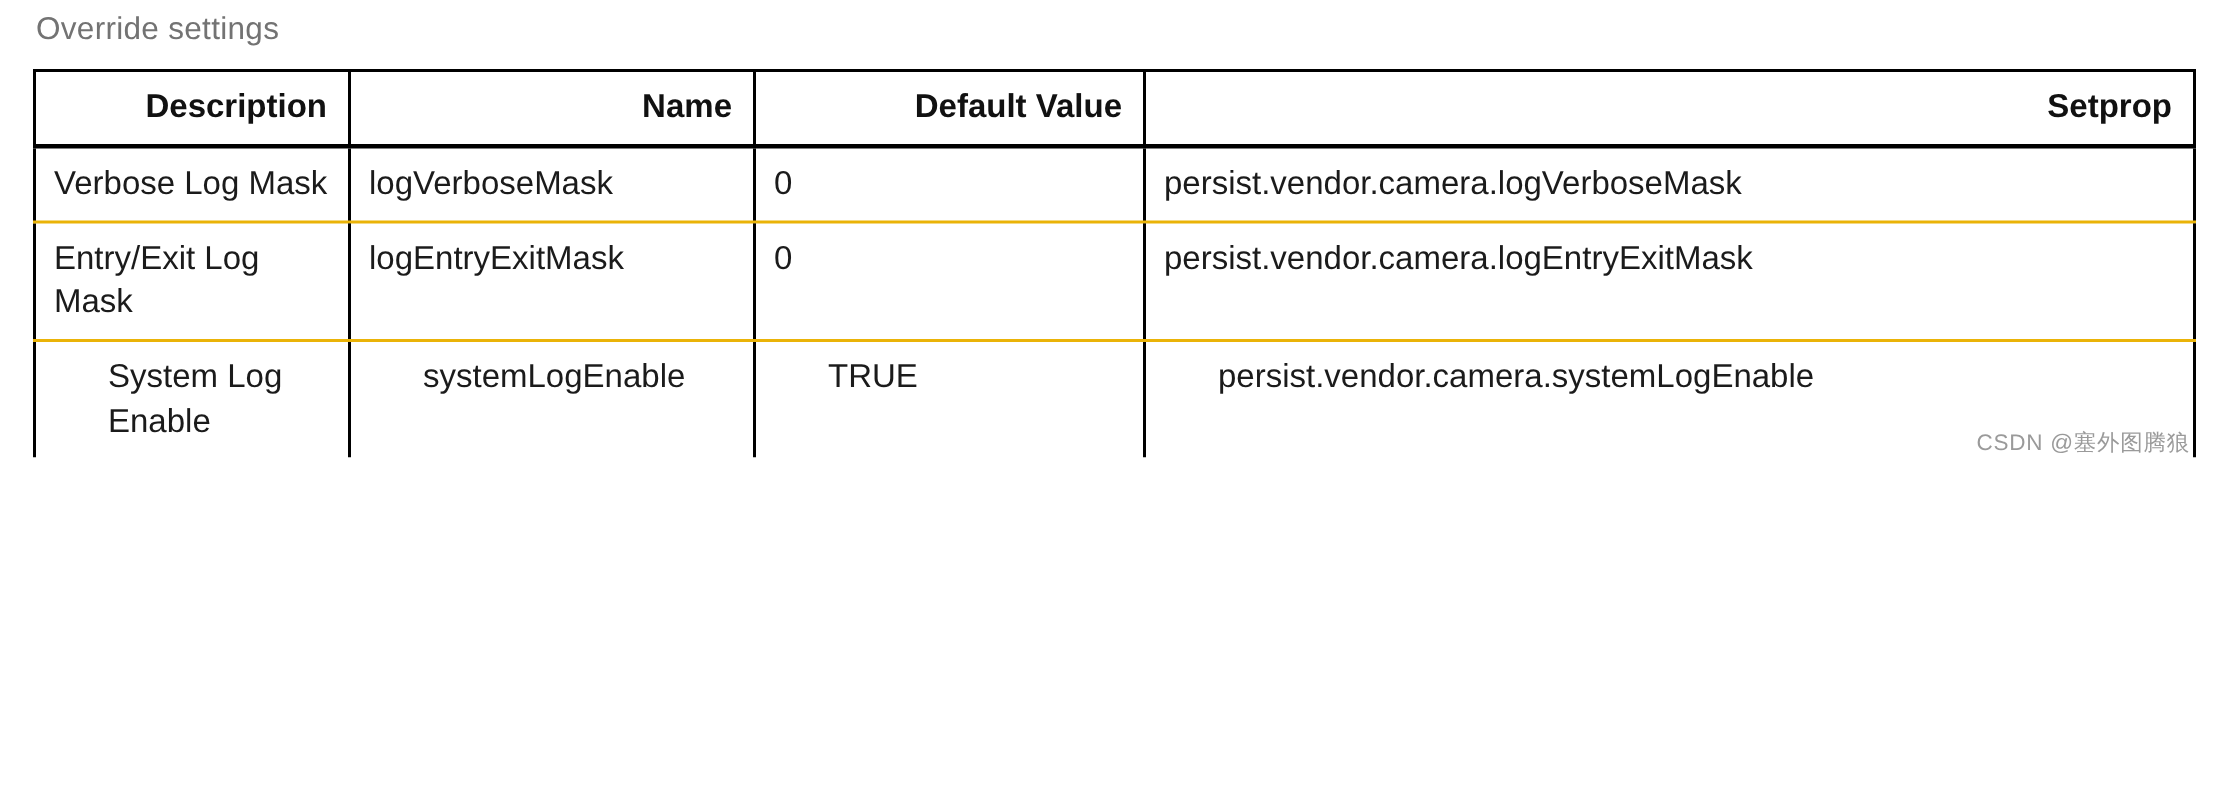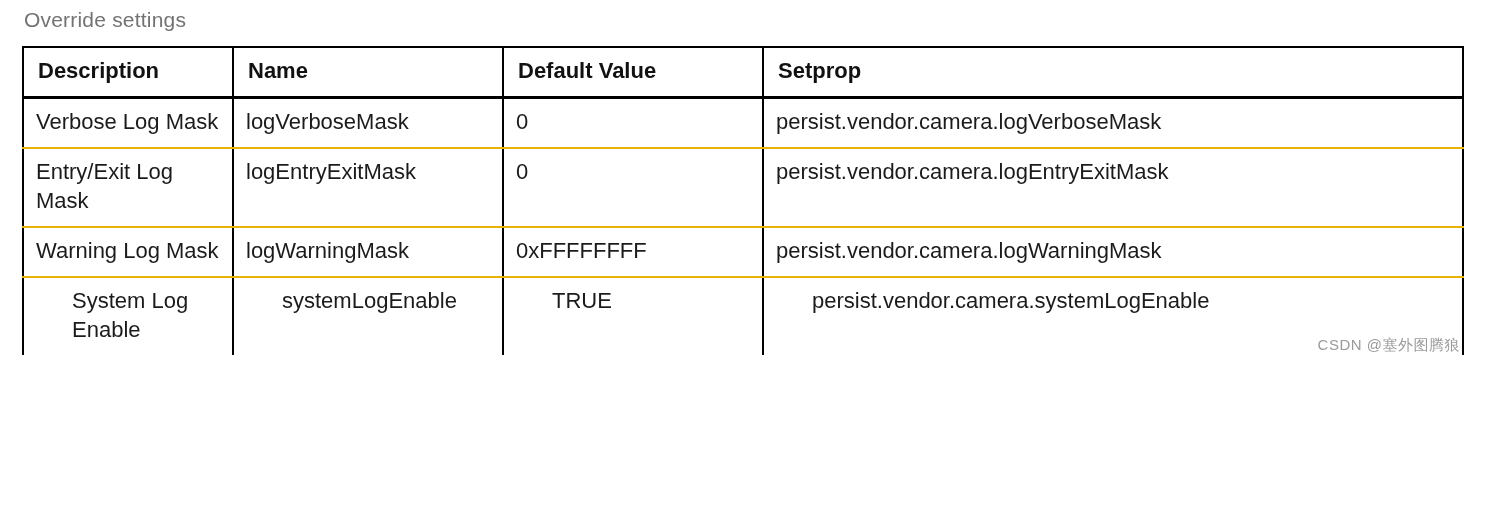--- a/index.html
+++ b/index.html
@@ -29,21 +29,21 @@
       table-layout: fixed;
     }
     table.settings col.c1 { width: 210px; }
     table.settings col.c2 { width: 270px; }
     table.settings col.c3 { width: 260px; }
     table.settings col.c4 { width: 700px; }
     table.settings th {
       border: 2px solid #000;
       border-bottom-width: 3px;
       padding: 10px 14px 12px 14px;
-      text-align: left;
+      text-align: right;
       font-weight: 700;
       font-size: 22px;
       color: #111;
       background: #fff;
     }
     table.settings td {
       border-left: 2px solid #000;
       border-right: 2px solid #000;
       border-bottom: 2px solid #eab308;
       padding: 8px 12px 10px 12px;
@@ -99,26 +99,20 @@
         <td>0</td>
         <td>persist.vendor.camera.logVerboseMask</td>
       </tr>
       <tr>
         <td class="desc-cell">Entry/Exit Log Mask</td>
         <td>logEntryExitMask</td>
         <td>0</td>
         <td>persist.vendor.camera.logEntryExitMask</td>
       </tr>
       <tr>
-        <td class="desc-cell">Warning Log Mask</td>
-        <td>logWarningMask</td>
-        <td>0xFFFFFFFF</td>
-        <td>persist.vendor.camera.logWarningMask</td>
-      </tr>
-      <tr>
         <td class="desc-cell">System Log Enable</td>
         <td>systemLogEnable</td>
         <td>TRUE</td>
         <td>persist.vendor.camera.systemLogEnable</td>
       </tr>
     </tbody>
   </table>
 
   <div class="watermark">CSDN @塞外图腾狼</div>
 </div>

